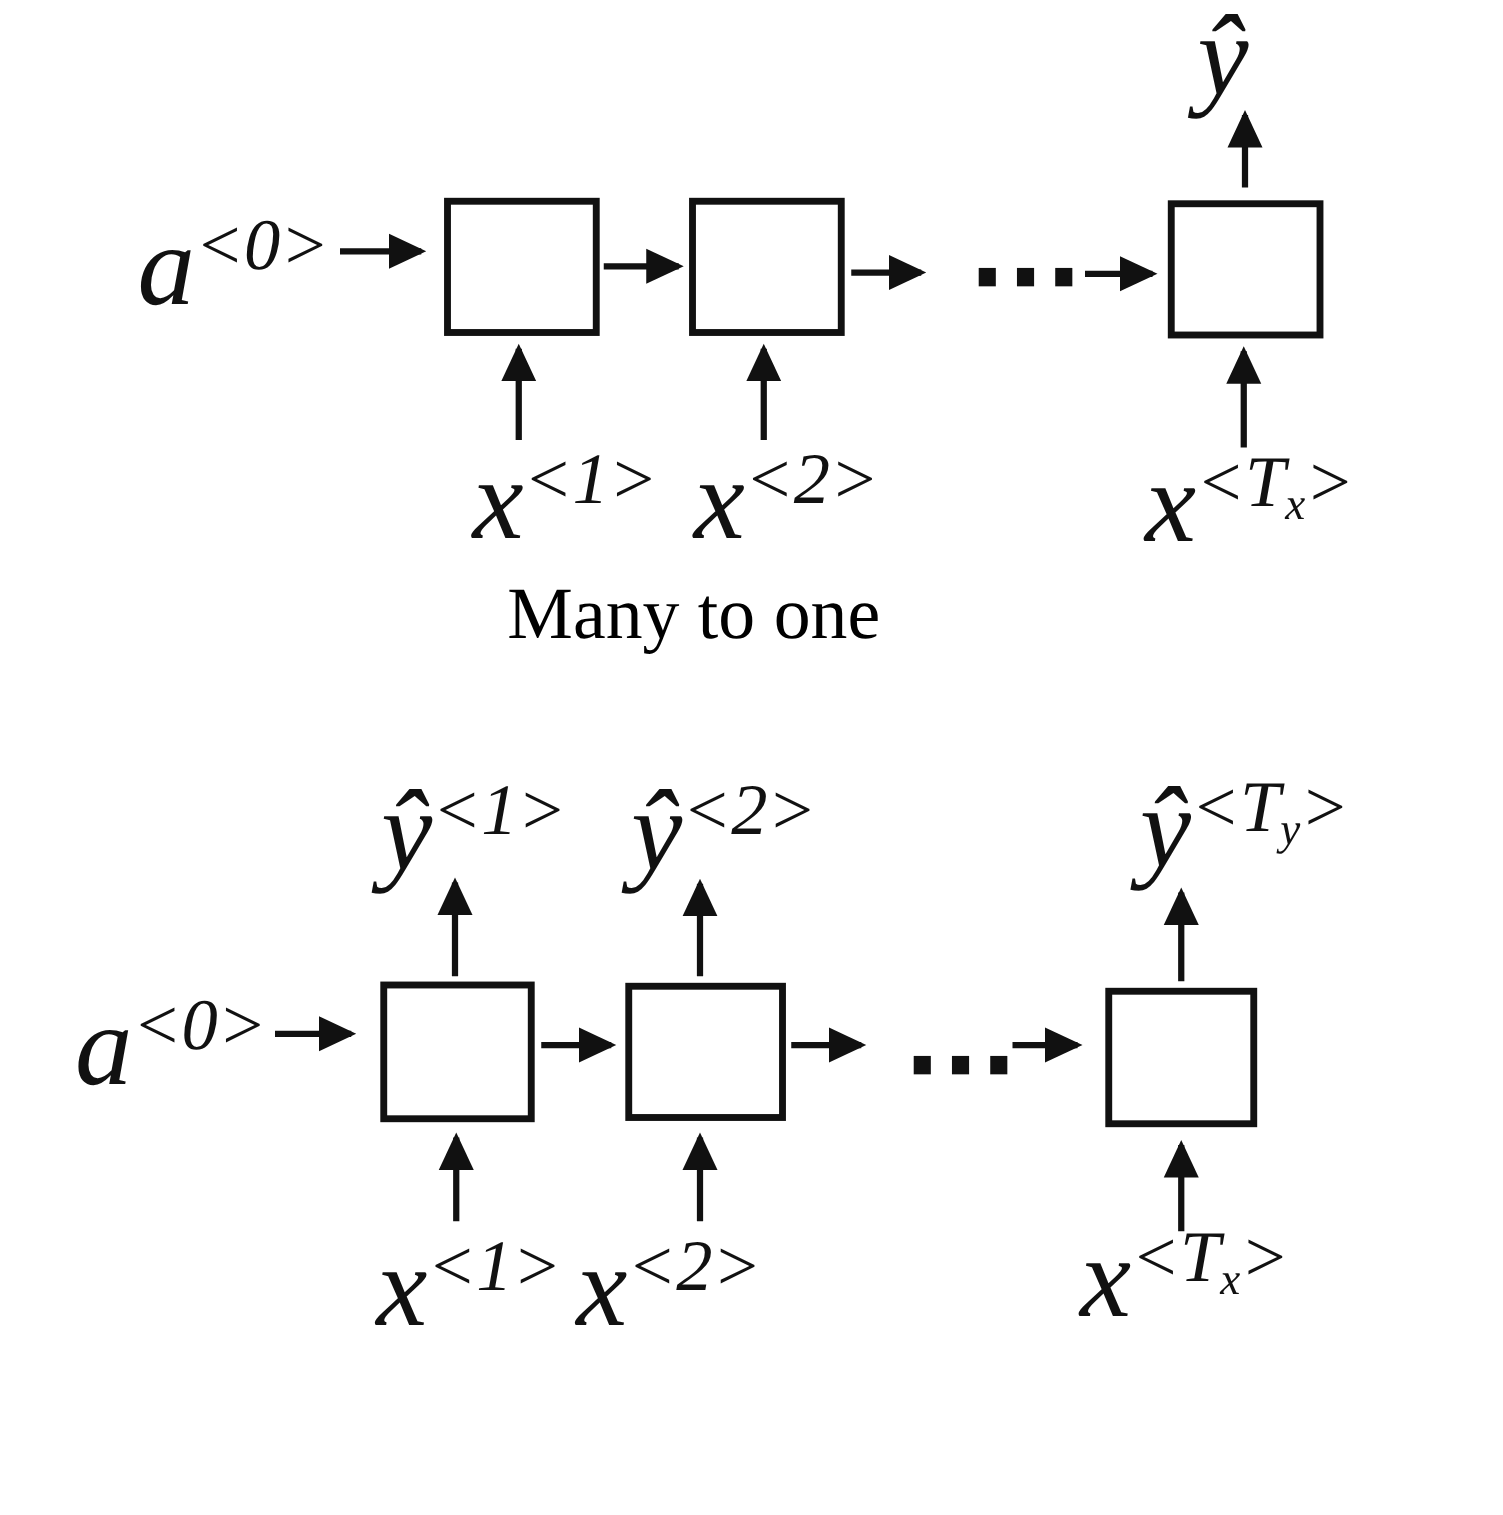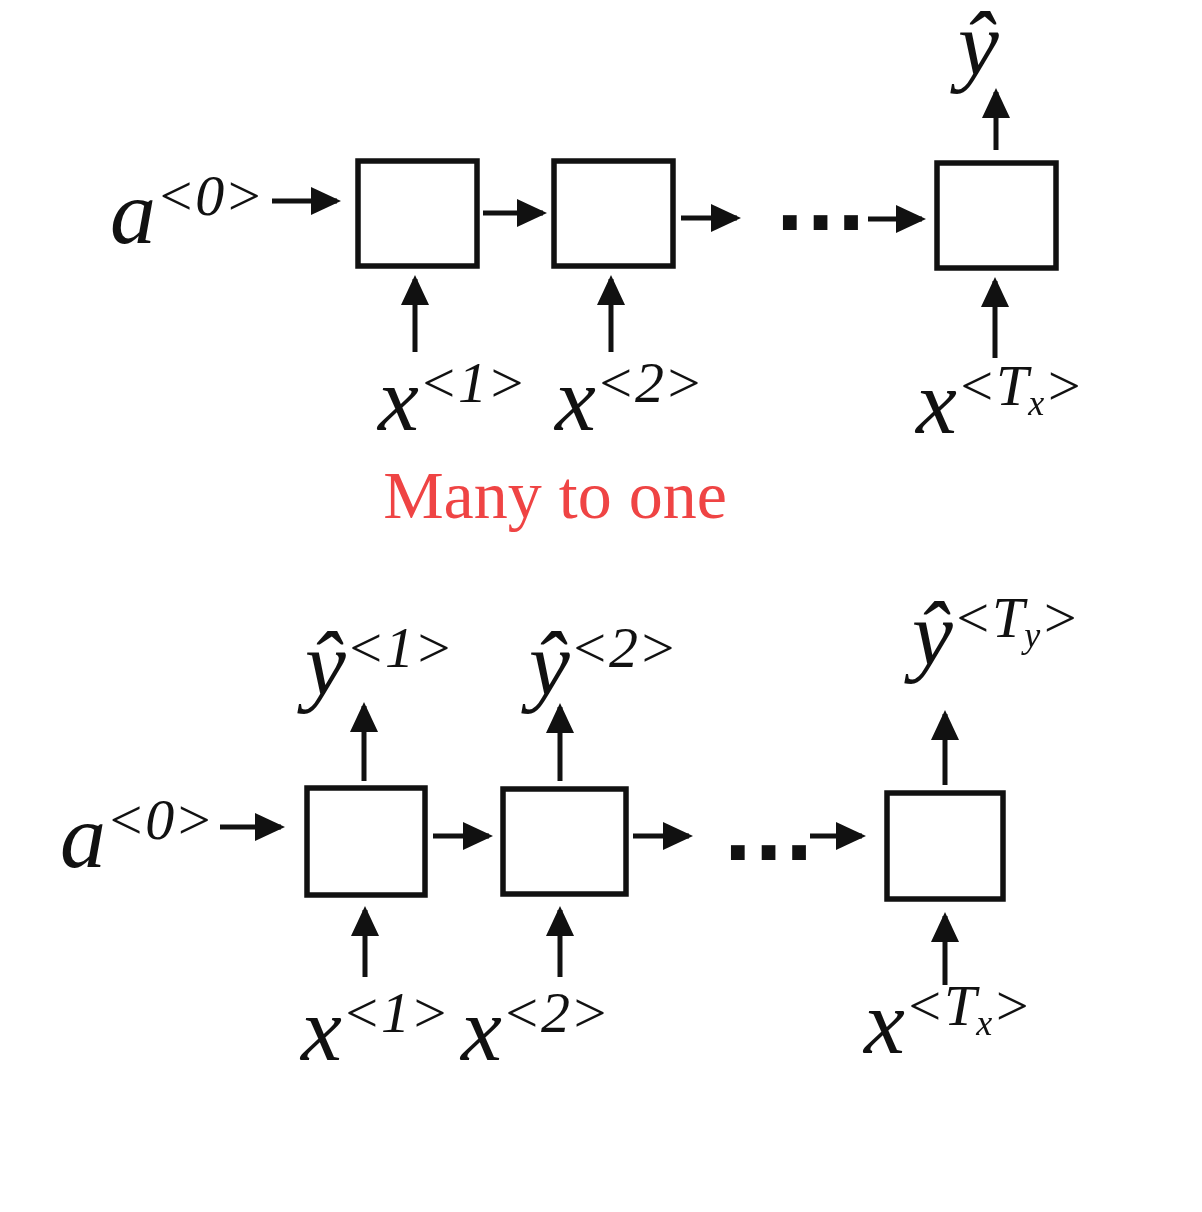--- a/index.html
+++ b/index.html
@@ -20,22 +20,22 @@
     color: #111111;
     font-style: italic;
     font-size: 92px;
     line-height: 1;
     white-space: nowrap;
   }
   .math .sup { font-size: 58px; vertical-align: 28px; }
   .math .ssub { font-size: 36px; vertical-align: -10px; }
   .caption {
     position: absolute;
-    color: #ef4444;
-    font-size: 68px;
+    color: #000000;
+    font-size: 59px;
     line-height: 1;
     width: 600px;
     text-align: center;
     white-space: nowrap;
     font-family: Liberation Serif, serif;
   }
   .dots {
     position: absolute;
     color: #111111;
     font-family: "DejaVu Sans", sans-serif;
@@ -105,23 +105,23 @@
 
     <div class="caption" style="left:255px; top:461px;">Many to one</div>
   </div>
 
   <div class="diagram">
 
     <div class="math" style="left:60px; top:790px;"><span>a</span><span class="sup">&lt;0&gt;</span></div>
 
     <div class="math" style="left:305px; top:618px;"><span>ŷ</span><span class="sup">&lt;1&gt;</span></div>
 
-    <div class="math" style="left:505px; top:618px;margin-left:24px;"><span>ŷ</span><span class="sup">&lt;2&gt;</span></div>
+    <div class="math" style="left:505px; top:618px;"><span>ŷ</span><span class="sup">&lt;2&gt;</span></div>
 
-    <div class="math" style="left:912px; top:588px;"><span>ŷ</span><span class="sup"><span>&lt;T</span><span class="ssub">y</span><span>&gt;</span></span></div>
+    <div class="math" style="left:912px; top:616px;"><span>ŷ</span><span class="sup"><span>&lt;T</span><span class="ssub">y</span><span>&gt;</span></span></div>
 
     <div class="dots" style="left:723px; top:814px;">···</div>
 
     <div class="math" style="left:301px; top:983px;"><span>x</span><span class="sup">&lt;1&gt;</span></div>
 
     <div class="math" style="left:461px; top:983px;"><span>x</span><span class="sup">&lt;2&gt;</span></div>
 
     <div class="math" style="left:864px; top:976px;"><span>x</span><span class="sup"><span>&lt;T</span><span class="ssub">x</span><span>&gt;</span></span></div>
 
   </div>

